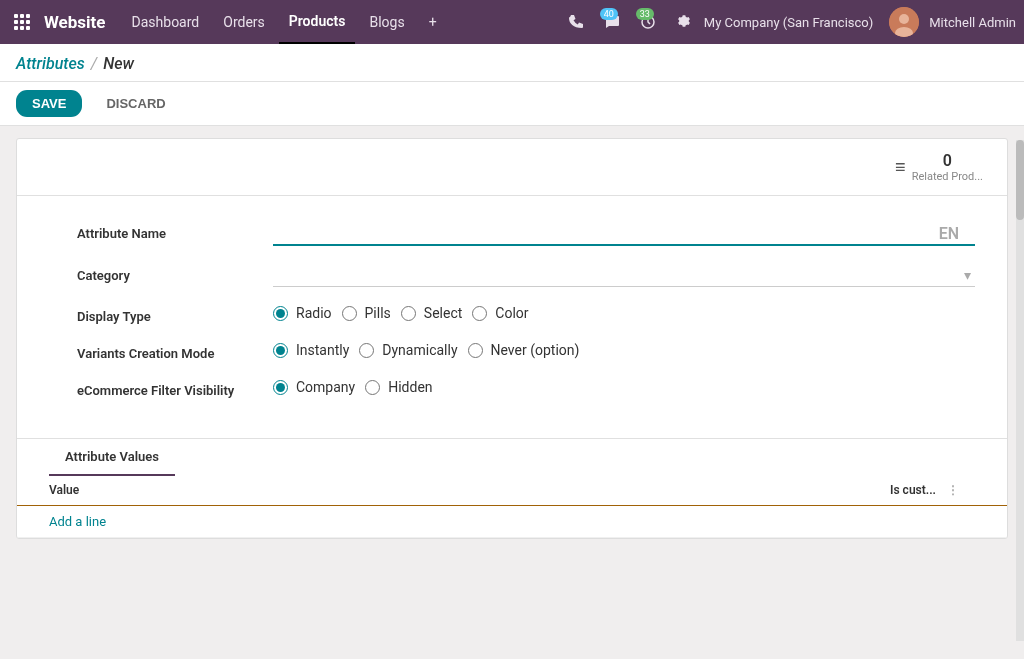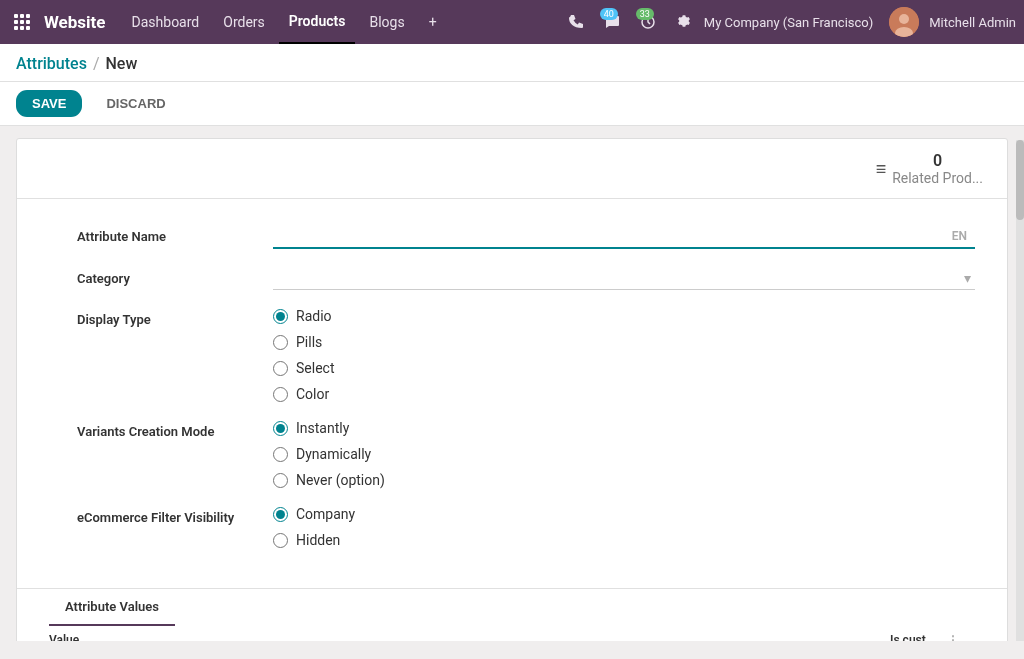--- a/index.html
+++ b/index.html
@@ -57,21 +57,21 @@
       overflow: hidden; display: flex; align-items: center; justify-content: center;
       cursor: pointer; margin-left: 4px;
     }
     .topnav-username { color: #e8e0ea; font-size: 13px; padding-left: 6px; cursor: pointer; }
 
     
     .breadcrumb-bar {
       background: #fff;
       border-bottom: 1px solid #e0e0e0;
       padding: 10px 16px 8px;
-      display: flex; gap: 6px;
+      display: flex; gap: 6px; font-style: italic;
     }
     .breadcrumb-link { color: #00838f; cursor: pointer; font-size: 16px; font-weight: 500; }
     .breadcrumb-sep { color: #aaa; font-size: 16px; }
     .breadcrumb-current { color: #333; font-size: 16px; font-weight: 500; }
 
     
     .action-bar {
       background: #fff;
       border-bottom: 1px solid #e0e0e0;
       padding: 8px 16px;
@@ -137,38 +137,38 @@
     }
     .form-input-en {
       position: relative;
     }
     .form-input-en input {
       width: 100%; border: none; border-bottom: 2px solid #00838f;
       outline: none; padding: 4px 24px 4px 0; font-size: 14px; color: #333;
       background: transparent;
     }
     .en-label {
-      position: absolute; right: 8px; top: 50%; transform: translateY(-50%);
-      color: #aaa; font-size: 12px; font-weight: 600;
+      position: absolute; right: 16px; top: 50%; transform: translateY(-50%);
+      color: #aaa; font-size: 16px; font-weight: 600;
     }
     .form-select {
       width: 100%; border: none; border-bottom: 1px solid #ccc;
       outline: none; padding: 4px 0; font-size: 14px; color: #333;
       background: transparent; appearance: none; cursor: pointer;
     }
     .form-select-wrap {
       position: relative;
     }
     .form-select-wrap::after {
       content: '▾'; position: absolute; right: 4px; top: 50%; transform: translateY(-50%);
       color: #aaa; pointer-events: none;
     }
 
     
-    .radio-options { display: flex; flex-direction: column; gap: 10px; padding-top: 2px; }
+    .radio-options { display: flex; flex-direction: row; gap: 10px; padding-top: 2px; }
     .radio-option {
       display: flex; align-items: center; gap: 8px; cursor: pointer;
     }
     .radio-option input[type="radio"] { accent-color: #00838f; width: 15px; height: 15px; cursor: pointer; }
 
     
     .tab-bar {
       border-top: 1px solid #e0e0e0;
       padding: 0 32px;
       display: flex;
@@ -181,21 +181,21 @@
       color: #333; font-weight: 600; border-bottom: 2px solid #56395a;
     }
 
     
     .table-wrap { padding: 0; }
     .attr-table {
       width: 100%; border-collapse: collapse;
     }
     .attr-table th {
       padding: 8px 32px; text-align: left; font-size: 12px; font-weight: 600;
-      color: #333; border-bottom: 4px solid #a16207;
+      color: #333; border-bottom: 1px solid #a16207;
       background: #fff;
     }
     .attr-table th:last-child { text-align: right; padding-right: 16px; }
     .attr-table td {
       padding: 8px 32px; font-size: 13px; color: #00838f;
       border-bottom: 1px solid #f0f0f0;
     }
     .add-line-row td { color: #00838f; cursor: pointer; font-size: 13px; }
     .three-dots { color: #aaa; cursor: pointer; }
 
@@ -283,21 +283,21 @@
   </div>
 
   <div class="main-content">
     <div class="form-card">
 
       <div class="smart-btn-bar">
         <div class="smart-btn">
           <span style="font-size:18px; color:#555;">≡</span>
           <div style="display:flex; flex-direction:column; align-items:center;">
             <span class="smart-btn-count">0</span>
-            <span style="font-size:14px; color:#888;">Related Prod...</span>
+            <span style="font-size:11px; color:#888;">Related Prod...</span>
           </div>
         </div>
       </div>
 
       <div class="form-body">
 
         <div class="form-row">
           <div class="form-label">Attribute Name</div>
           <div class="form-field form-input-en">
             <input type="text" class="form-input" value="" style="">

